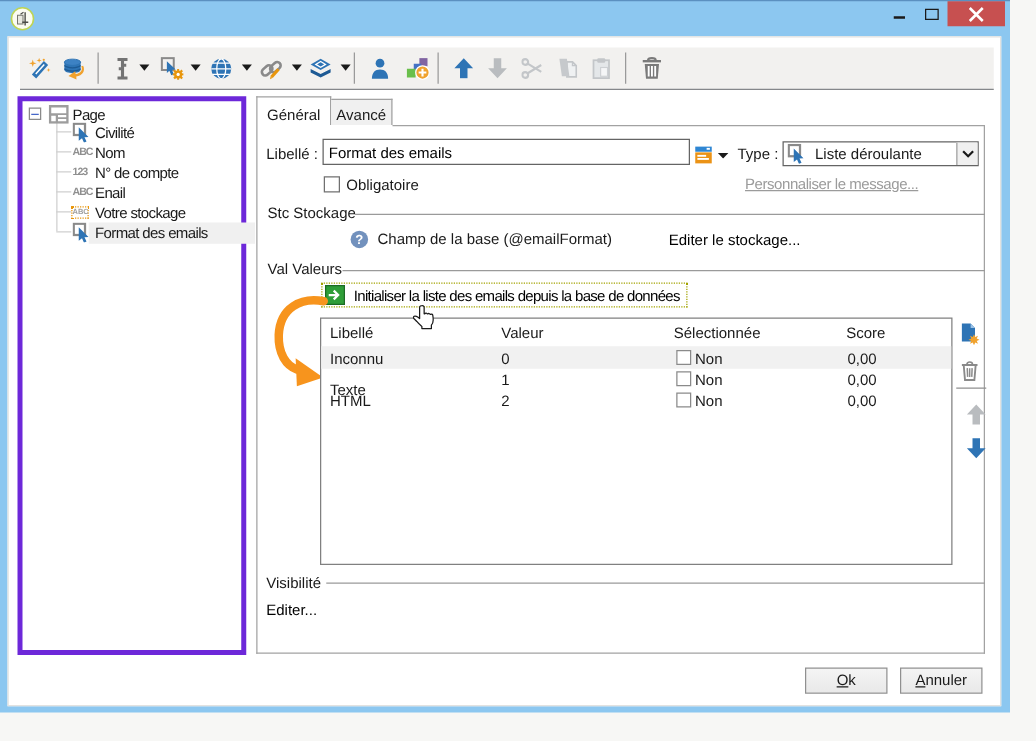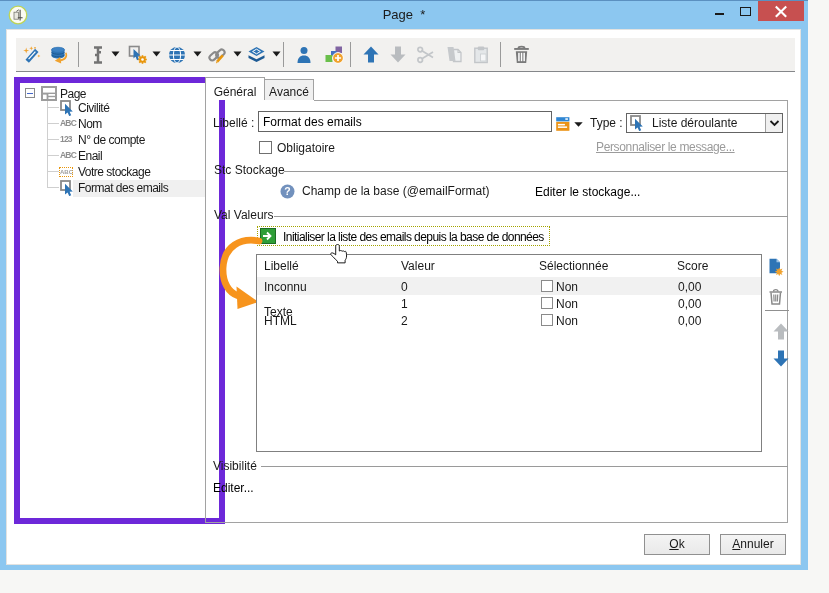--- a/index.html
+++ b/index.html
@@ -5,40 +5,39 @@
 * { margin:0; padding:0; box-sizing:border-box; }
 html,body { width:829px; height:593px; background:#f7f7f5; font-family:"Liberation Sans", sans-serif; font-size:12px; color:#1a1a1a; overflow:hidden; }
 .abs { position:absolute; }
 #win { position:absolute; left:0; top:0; width:808px; height:570px; background:#8cc7f0; }
 #topline { position:absolute; left:0; top:0; width:808px; height:1px; background:#5b90c0; }
 #title { position:absolute; left:0; top:0; width:808px; height:29px; text-align:center; font-size:13px; line-height:30px; color:#1b1b1b; }
 #content { position:absolute; left:6px; top:29px; width:795px; height:536px; background:#ffffff; border:1px solid #e2e2e0; }
 #closebtn { position:absolute; left:758px; top:1px; width:46px; height:20px; background:#c75050; }
 .toolbar { position:absolute; left:10px; top:9px; width:779px; height:34px; background:#f2f1ef; border-bottom:1px solid #85878a; }
 .tsep { position:absolute; top:4px; width:1px; height:25px; background:#9a9a9a; }
-#tree { position:absolute; left:8px; top:48px; width:211px; height:447px; background:#fff; border:6px solid #6d28d9; }
+#tree { position:absolute; left:8px; top:48px; width:183px; height:447px; background:#fff; border:4px solid #6d28d9; }
 .treetext { position:absolute; white-space:nowrap; letter-spacing:-0.5px; }
 #panel { position:absolute; left:199px; top:71px; width:583px; height:423px; border:1px solid #a2a2a2; border-top:none; }
 #paneltop { position:absolute; left:308px; top:71px; width:474px; height:1px; background:#a2a2a2; }
 .tab1 { position:absolute; left:199px; top:48px; width:60px; height:23px; background:#fff; border:1px solid #a2a2a2; border-bottom:none; text-align:center; line-height:28px; }
 .tab2 { position:absolute; left:259px; top:50px; width:49px; height:21px; background:#f0f0f0; border:1px solid #a2a2a2; border-bottom:none; border-left:none; text-align:center; line-height:25px; }
 .lbl { position:absolute; white-space:nowrap; }
 .glink { color:#9b9b9b; text-decoration:underline; white-space:nowrap; }
 .blink { color:#000000; white-space:nowrap; }
 .grpline { position:absolute; height:1px; background:#9a9a9a; }
 input[type=text] { position:absolute; border:1px solid #646464; font-family:"Liberation Sans",sans-serif; font-size:12px; padding-left:4px; }
 .btn { position:absolute; width:66px; height:21px; background:linear-gradient(#f4f4f4,#e9e9e9); border:1px solid #909090; text-align:center; line-height:19px; font-size:12px; }
 .cbx { position:absolute; width:13px; height:13px; background:#fff; border:1px solid #707070; }
 </style>
 </head>
 <body>
 <div id="win">
  <div id="content"></div>
  <div id="topline"></div>
- <div id="title">Page&nbsp; *</div>
 
  <svg class="abs" style="left:8px; top:5px;" width="20" height="20" viewBox="0 0 20 20">
    <circle cx="10" cy="10" r="8.8" fill="#fbfbf2" stroke="#bed455" stroke-width="1.3"></circle>
    <rect x="6" y="7.2" width="4.4" height="7" fill="#e9e9e1" stroke="#77776f" stroke-width="0.8"></rect>
    <path d="M12.1 4.8 L12.1 15.4 M9.8 12.8 L14.6 12.8" stroke="#4a4a46" stroke-width="1.1" fill="none"></path>
    <path d="M8.4 6.4 L10.8 4.8" stroke="#4a4a46" stroke-width="0.9" fill="none"></path>
  </svg>
 
  <div class="abs" style="left:715px; top:13px; width:9px; height:2px; background:#1a1a1a;"></div>
  <div class="abs" style="left:740px; top:7px; width:11px; height:9px; border:1.5px solid #1a1a1a;"></div>

